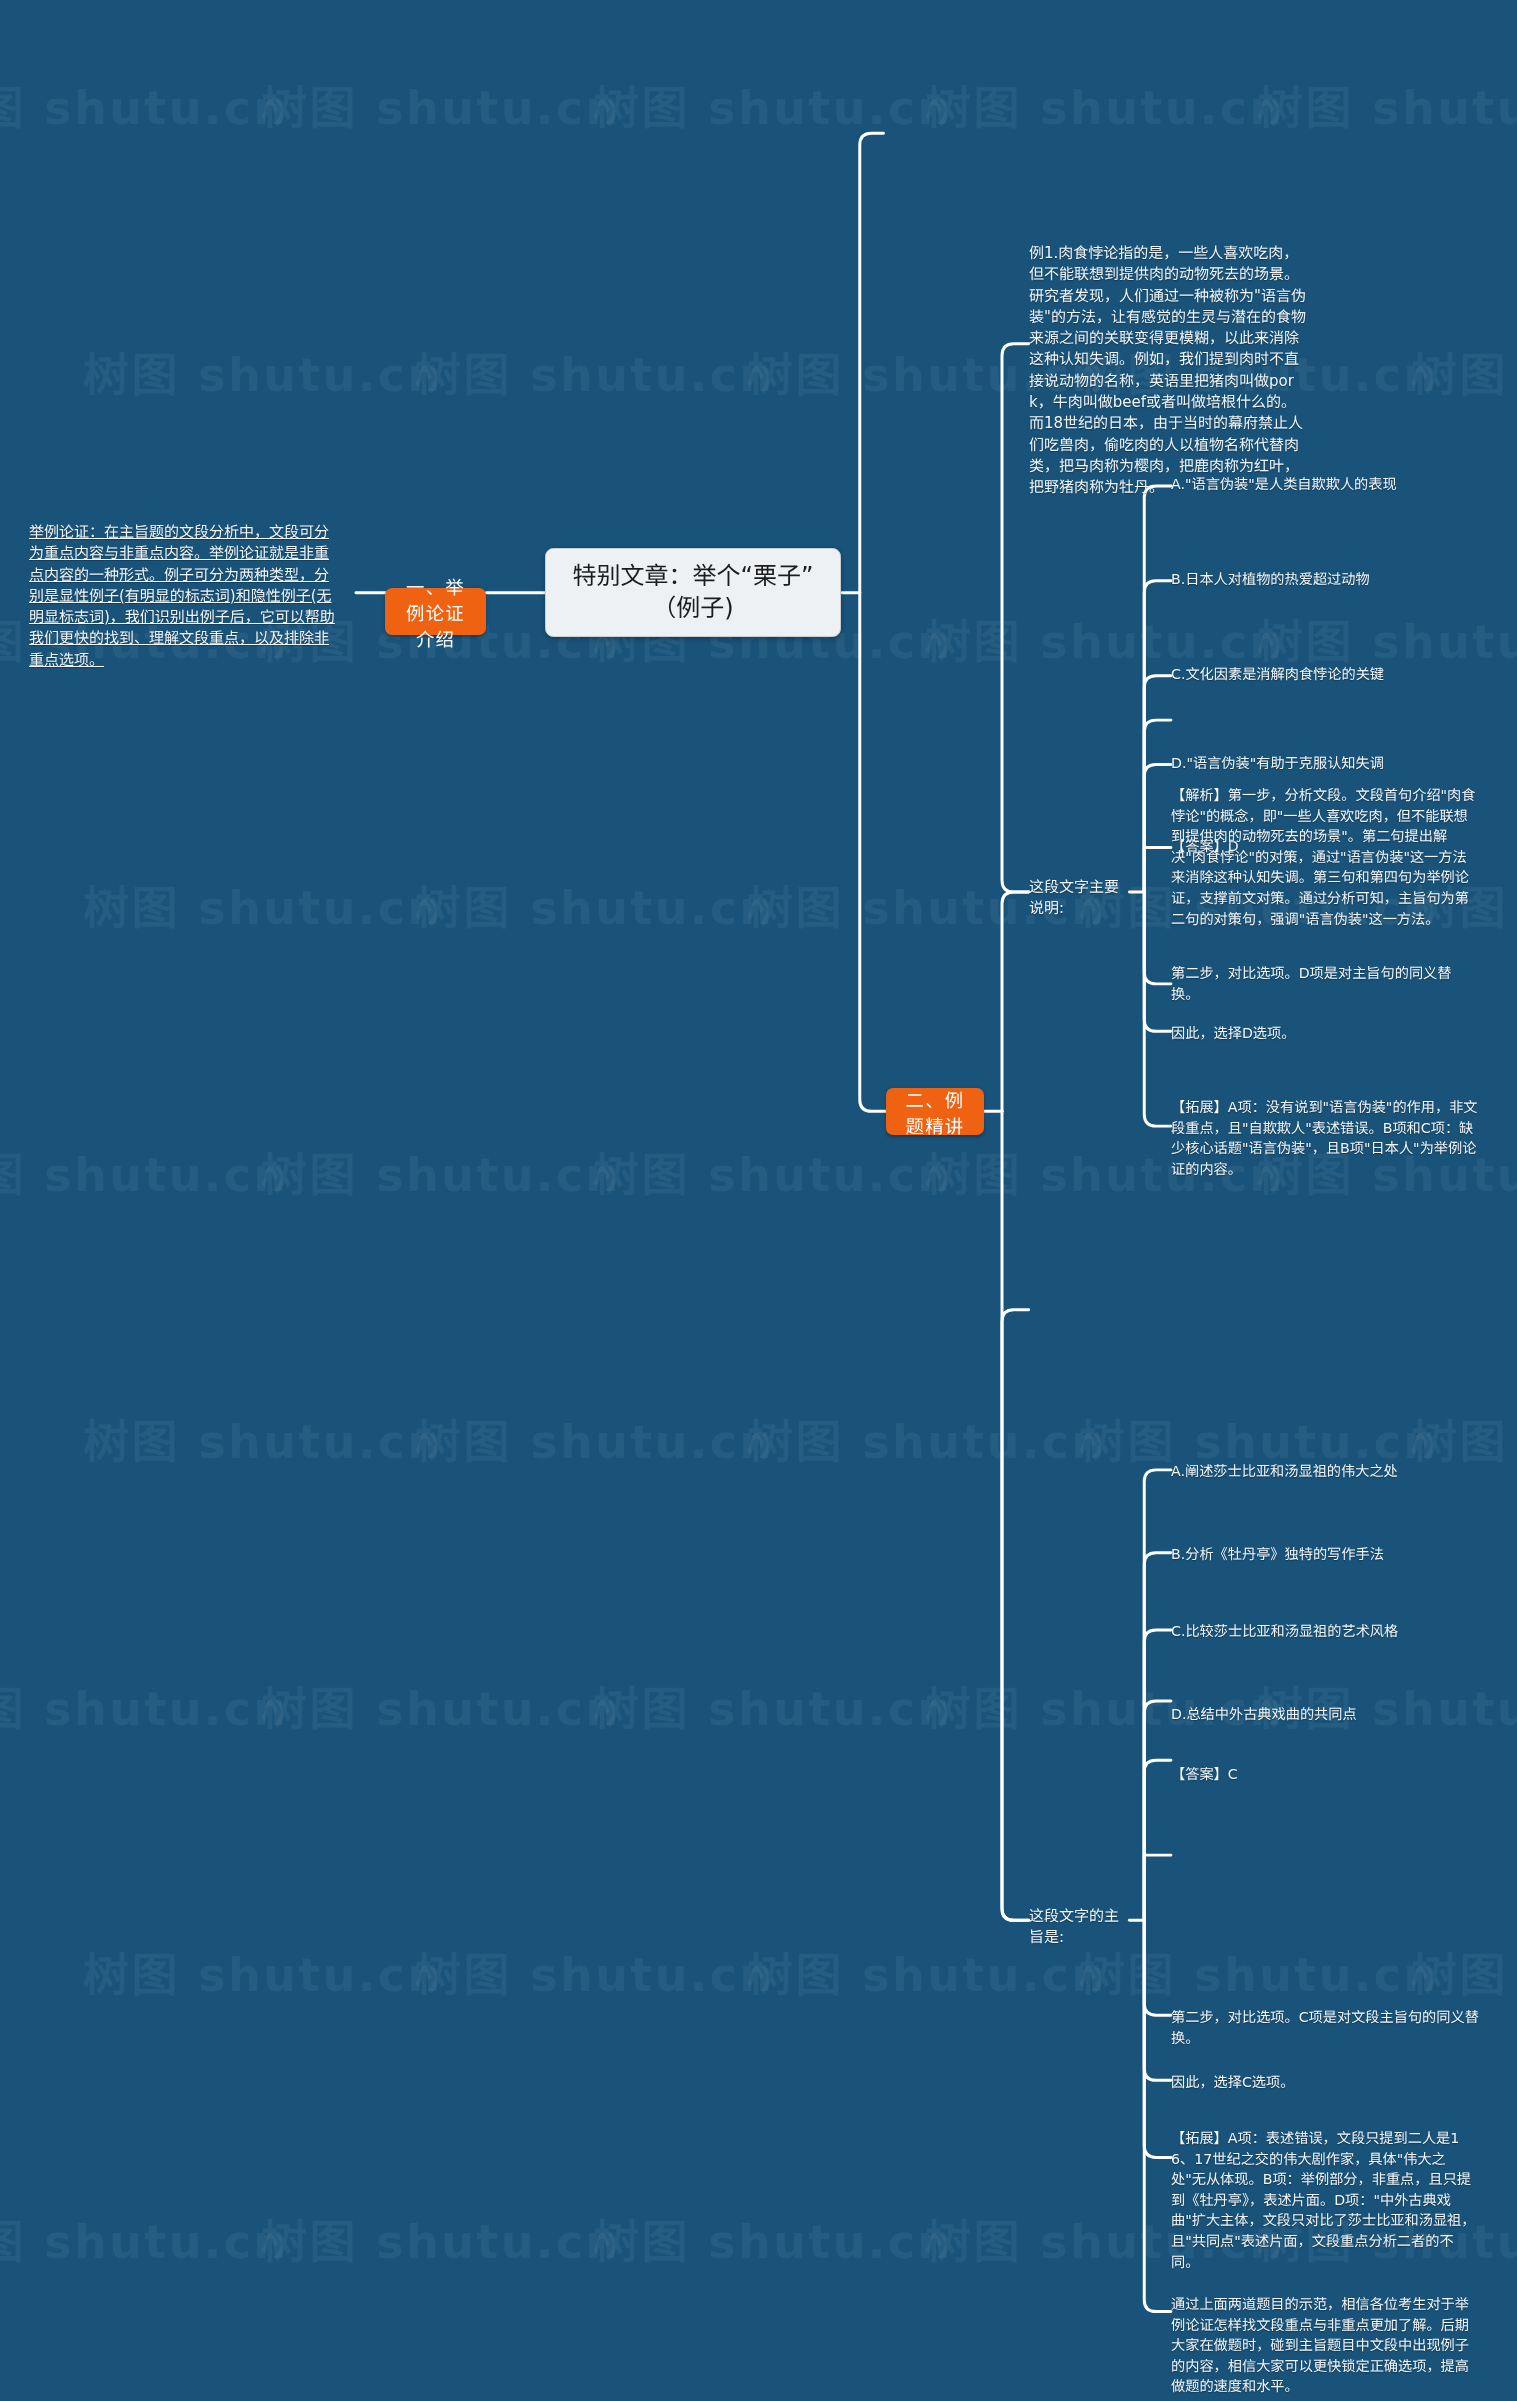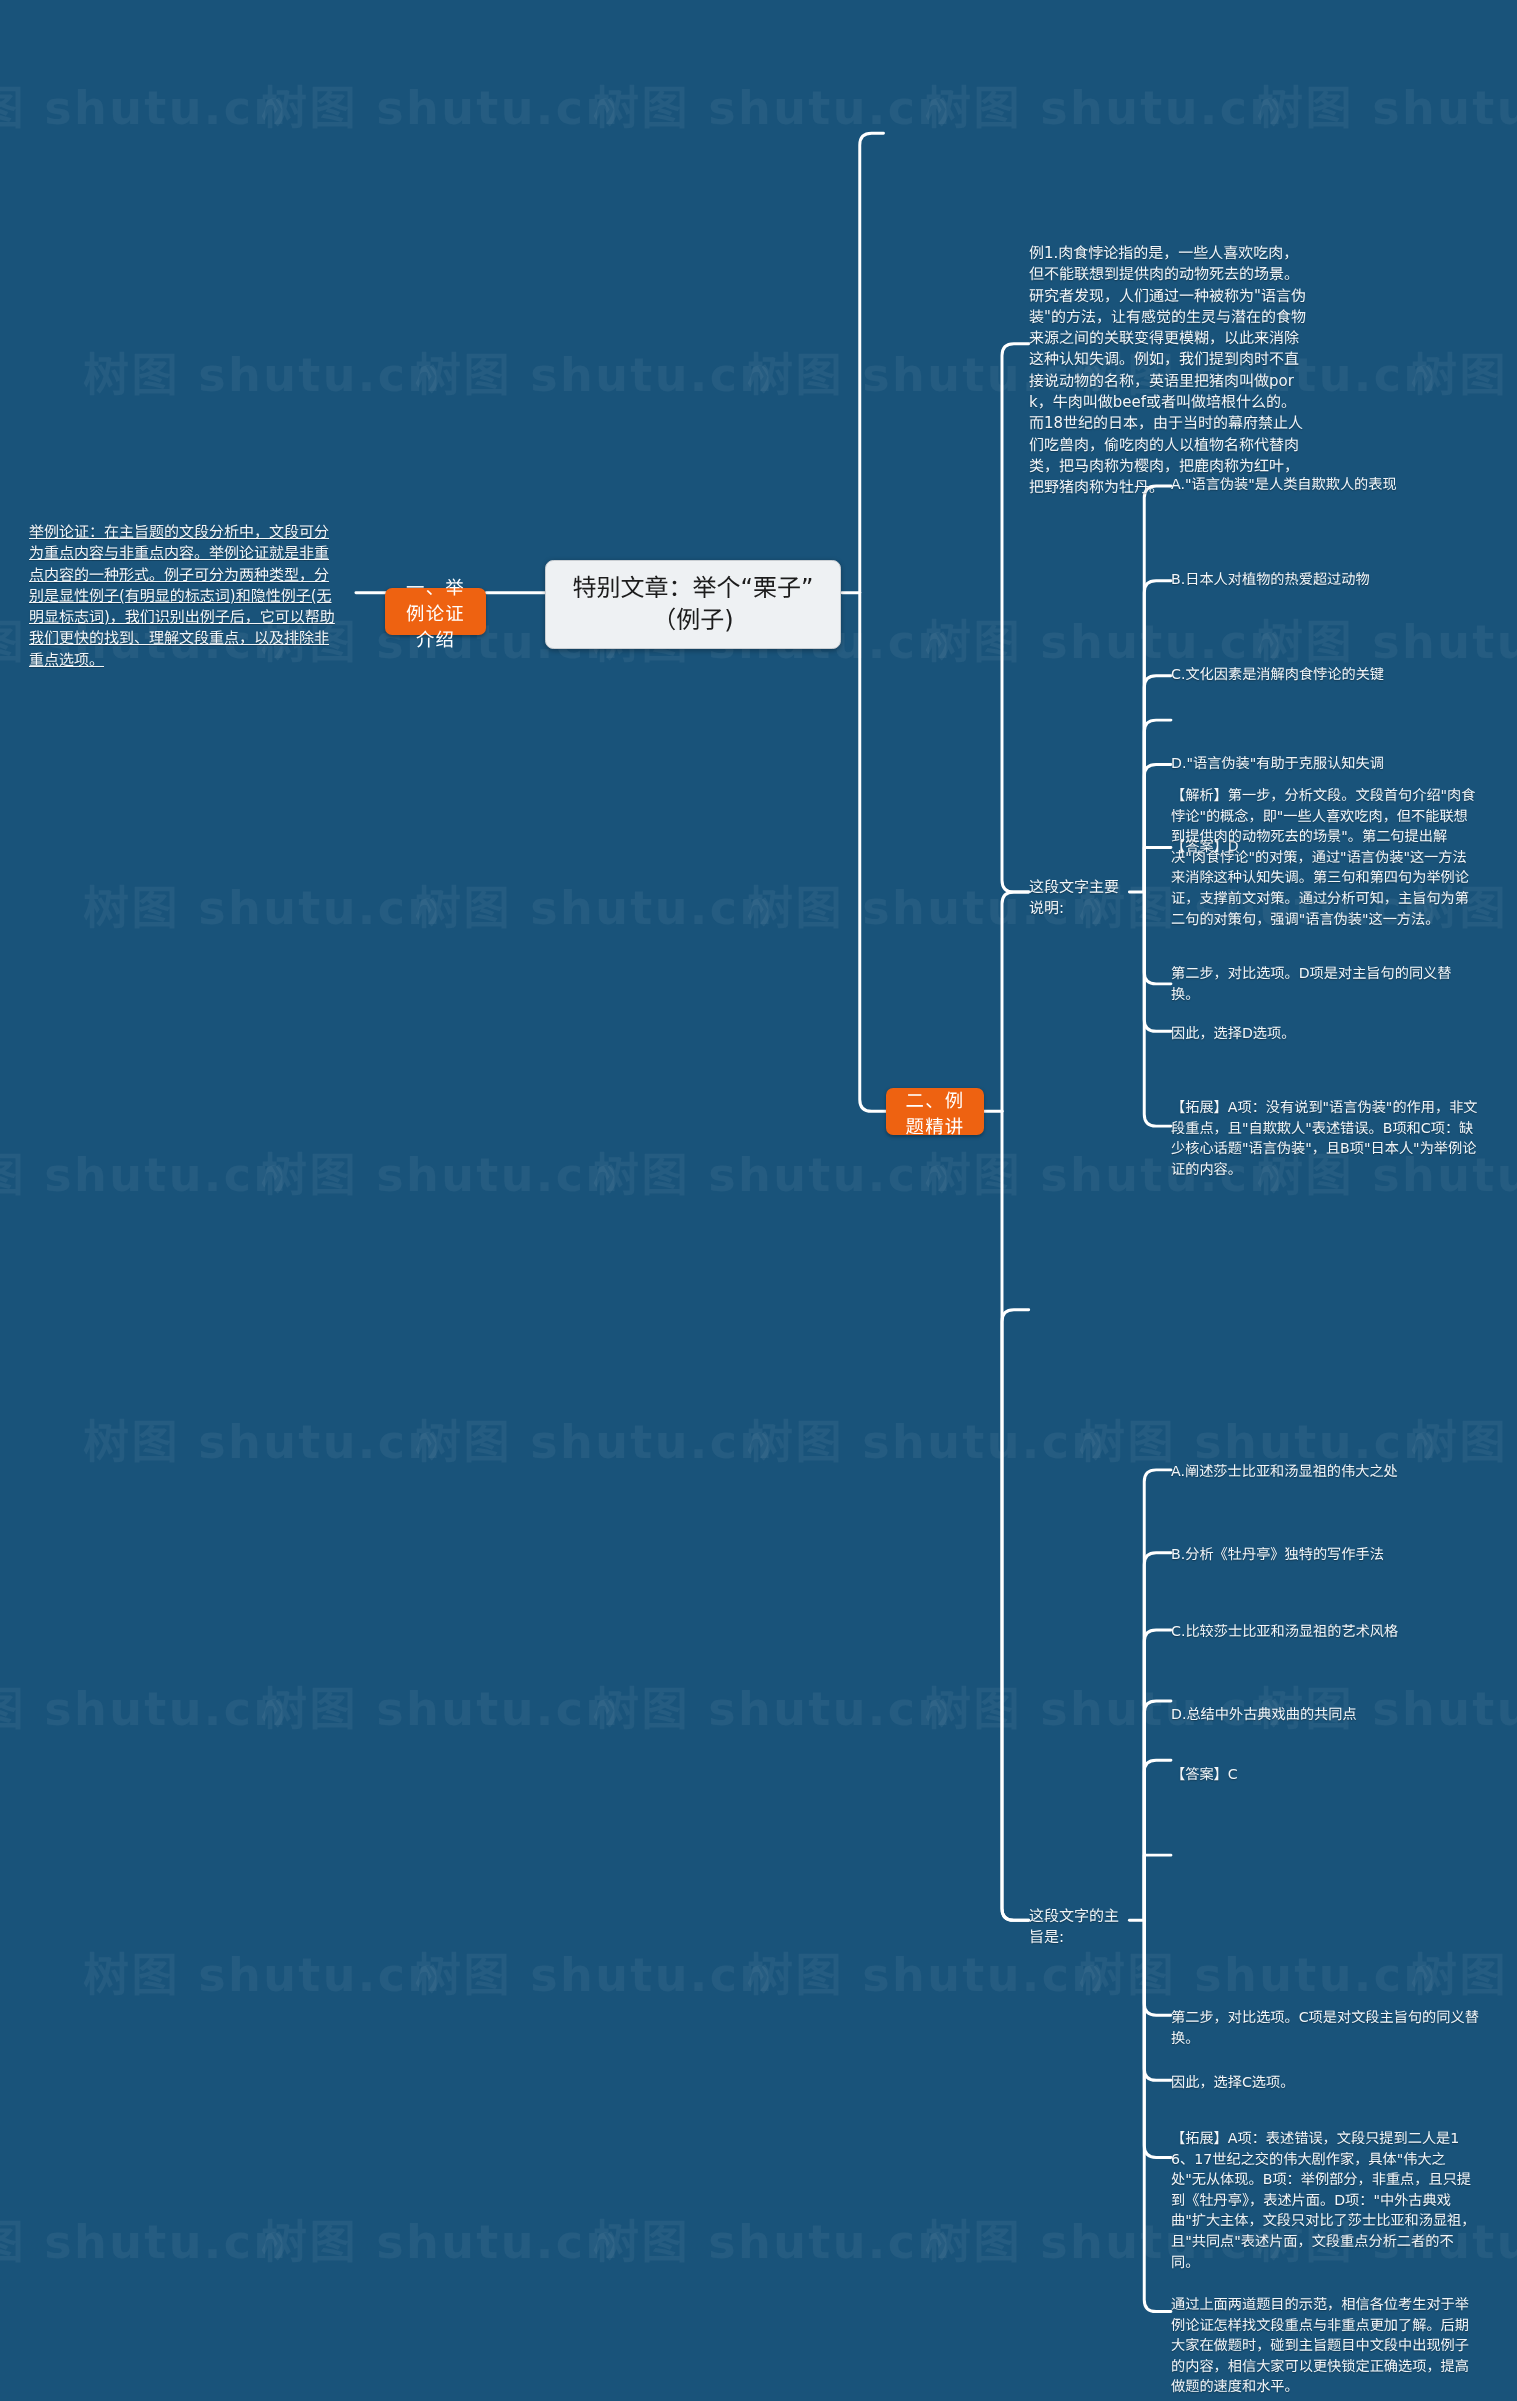--- a/index.html
+++ b/index.html
@@ -44,21 +44,21 @@
   .root-node{
     background:#eef1f3;
     color:#1c1c1c;
     border-radius:8.3px;
     border:0.6px solid #c9ced2;
     font-size:24px;
     line-height:1.32;
     text-align:center;
     padding:13px 15.4px;
     box-shadow:0 1.8px 5.3px rgba(0,0,0,.28);
-    display:flex;align-items:center;justify-content:center;margin-top:12px;
+    display:flex;align-items:center;justify-content:center;
   }
 
   
   .branch-node{
     background:#ee6211;
     color:#ffffff;
     border-radius:7.1px;
     font-size:18.4px;
     font-weight:500;
     letter-spacing:1.2px;

